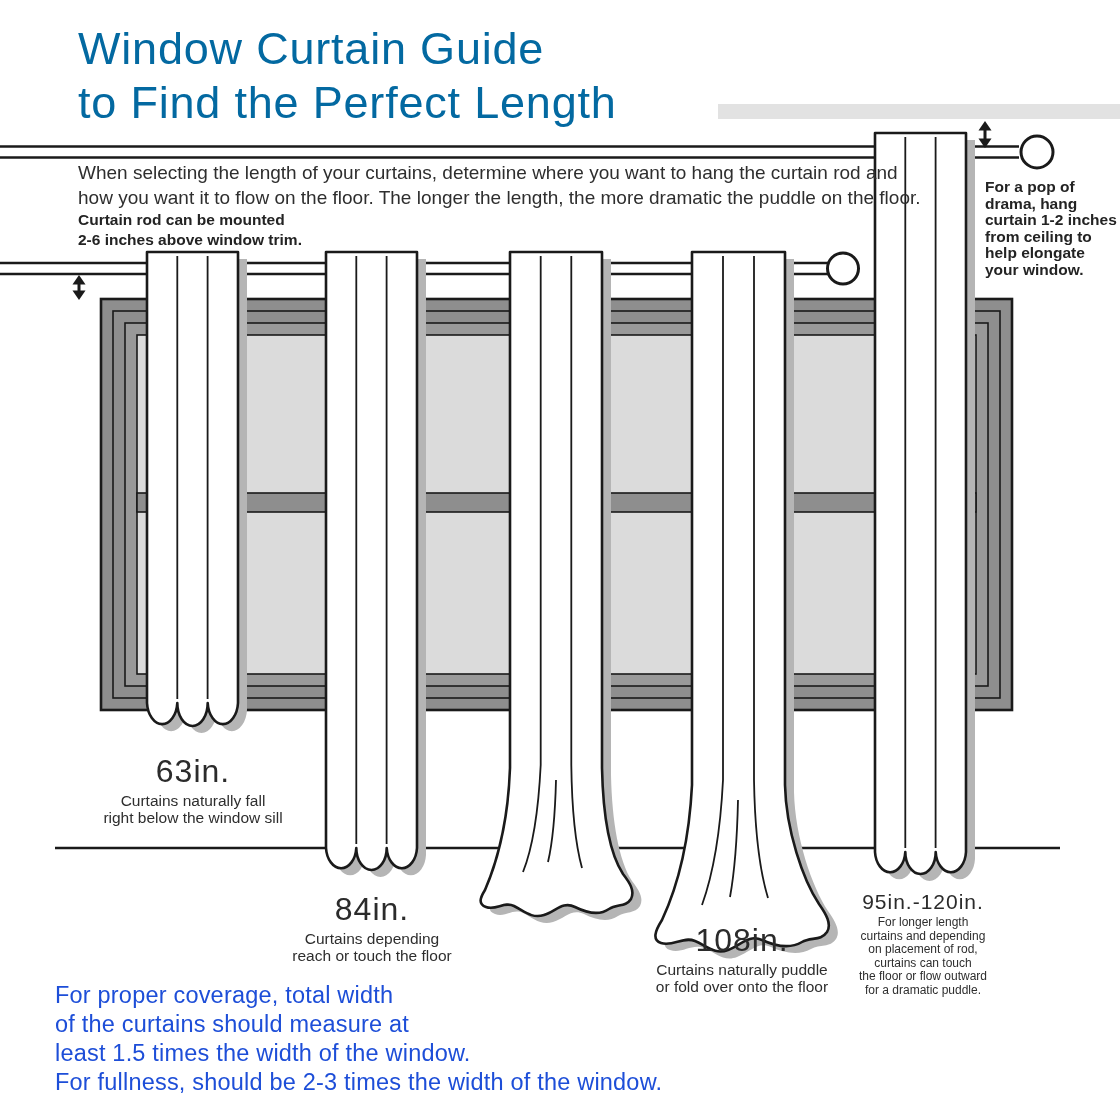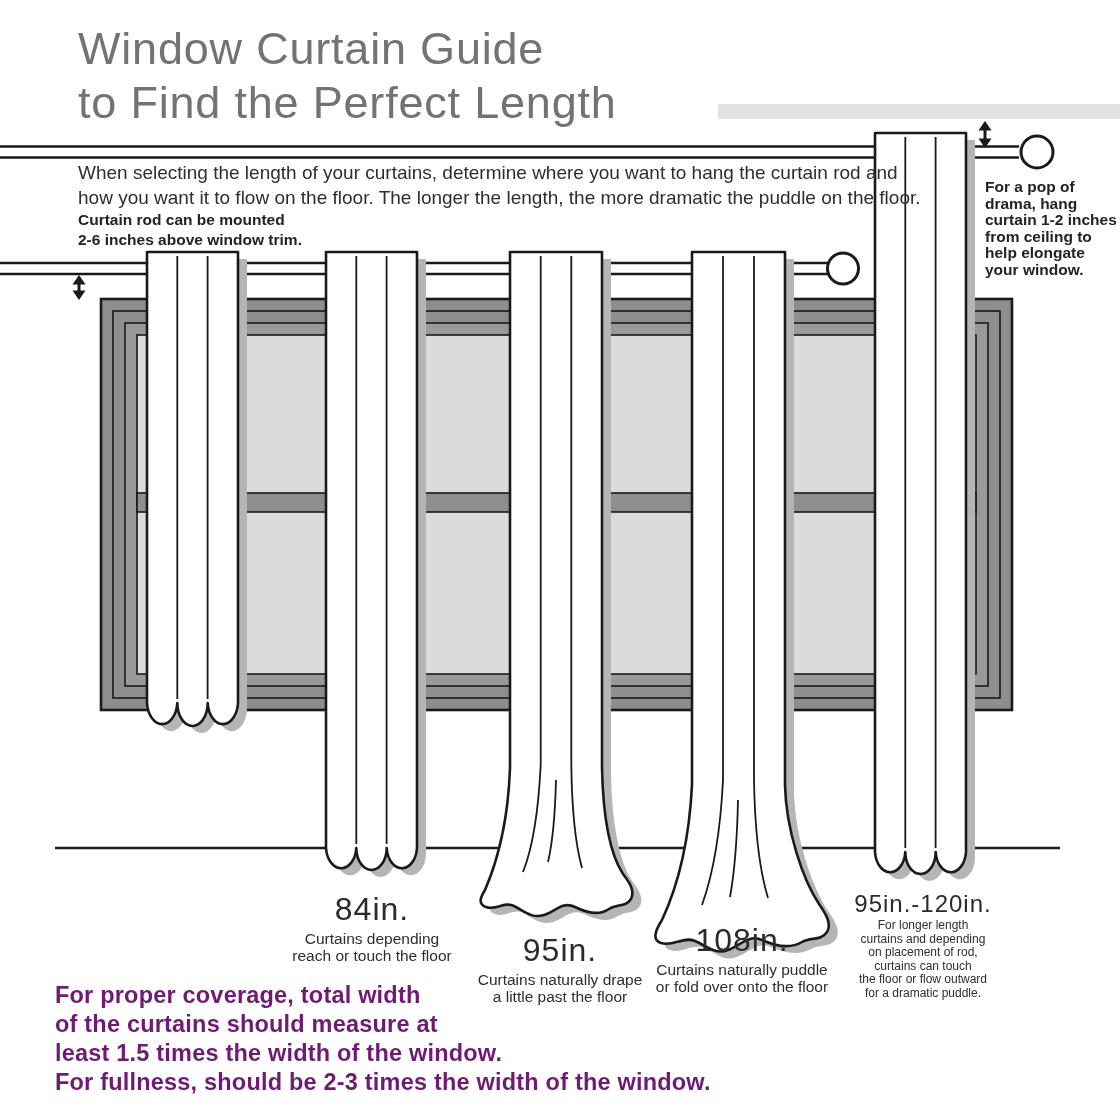--- a/index.html
+++ b/index.html
@@ -5,35 +5,35 @@
   html,body{margin:0;padding:0;}
   body{
     width:1120px;height:1120px;position:relative;background:#ffffff;
     font-family:"Liberation Sans", sans-serif;overflow:hidden;
   }
   #stage{position:absolute;left:0;top:0;width:1120px;height:1120px;}
   svg{position:absolute;left:0;top:0;}
   .txt{position:absolute;white-space:pre-line;color:#2d2d2d;}
   .title{
     left:78px;top:22px;font-size:45px;line-height:1.21;font-weight:400;
-    color:#737373;letter-spacing:0.8px;
+    color:#0369a1;letter-spacing:0.8px;
   }
   .intro{left:78px;top:160px;font-size:19px;line-height:1.32;color:#2e2e2e;}
   .rod-note{left:78px;top:210px;font-size:15.5px;line-height:1.3;font-weight:bold;color:#232323;}
   .ceiling-note{left:985px;top:179px;width:150px;font-size:15.5px;line-height:1.07;font-weight:bold;color:#232323;}
-  .bottom-note{left:55px;top:981px;font-size:23.5px;line-height:1.23;font-weight:bold;color:#701a75;letter-spacing:0.2px;}
+  .bottom-note{left:55px;top:981px;font-size:23.5px;line-height:1.23;font-weight:normal;color:#1d4ed8;letter-spacing:0.2px;}
   .curtain-label{position:absolute;text-align:center;color:#2d2d2d;}
   .curtain-label .len{font-size:32px;line-height:1.05;color:#2b2b2b;letter-spacing:1px;}
   .curtain-label .cap{font-size:15.5px;line-height:1.14;white-space:pre-line;margin-top:3px;color:#2e2e2e;}
   .lbl-63{left:43px;top:755px;width:300px;}
   .lbl-84{left:222px;top:893px;width:300px;}
   .lbl-95{left:410px;top:934px;width:300px;}
   .lbl-108{left:592px;top:924px;width:300px;}
   .lbl-95-120{left:788px;top:891px;width:270px;}
-  .lbl-95-120 .len{font-size:24px;}
+  .lbl-95-120 .len{font-size:21px;}
   .lbl-95-120 .cap{font-size:12px;line-height:1.13;}
 </style>
 </head>
 <body>
 
 <div id="stage">
 
 <svg width="1120" height="1120" viewBox="0 0 1120 1120">
 
   <rect x="718" y="104" width="402" height="15" fill="#e2e2e2"></rect>
@@ -133,29 +133,29 @@
 drama, hang
 curtain 1-2 inches
 from ceiling to
 help elongate
 your window.</div>
 <div class="txt bottom-note">For proper coverage, total width
 of the curtains should measure at
 least 1.5 times the width of the window.
 For fullness, should be 2-3 times the width of the window.</div>
 
+<div class="curtain-label lbl-63">
+  <div class="len">63in.</div>
+  <div class="cap">Curtains naturally fall
+right below the window sill</div>
+</div>
 <div class="curtain-label lbl-84">
   <div class="len">84in.</div>
   <div class="cap">Curtains depending
 reach or touch the floor</div>
-</div>
-<div class="curtain-label lbl-95">
-  <div class="len">95in.</div>
-  <div class="cap">Curtains naturally drape
-a little past the floor</div>
 </div>
 <div class="curtain-label lbl-108">
   <div class="len">108in.</div>
   <div class="cap">Curtains naturally puddle
 or fold over onto the floor</div>
 </div>
 <div class="curtain-label lbl-95-120">
   <div class="len">95in.-120in.</div>
   <div class="cap">For longer length
 curtains and depending

